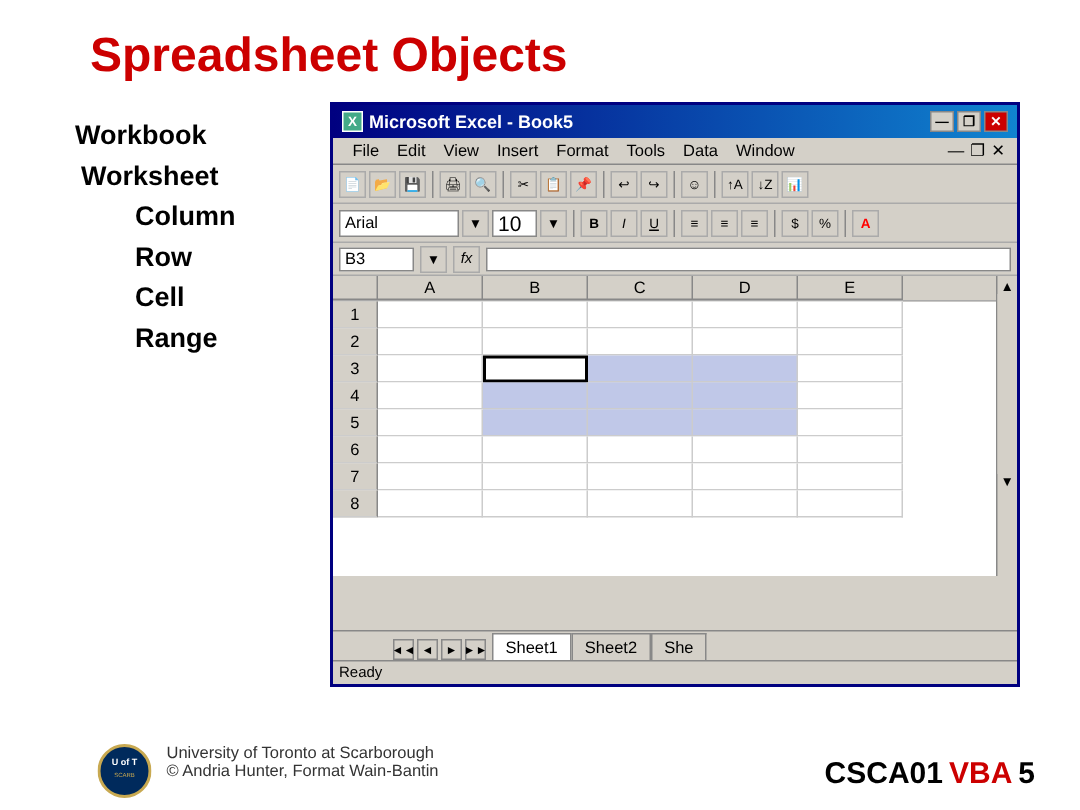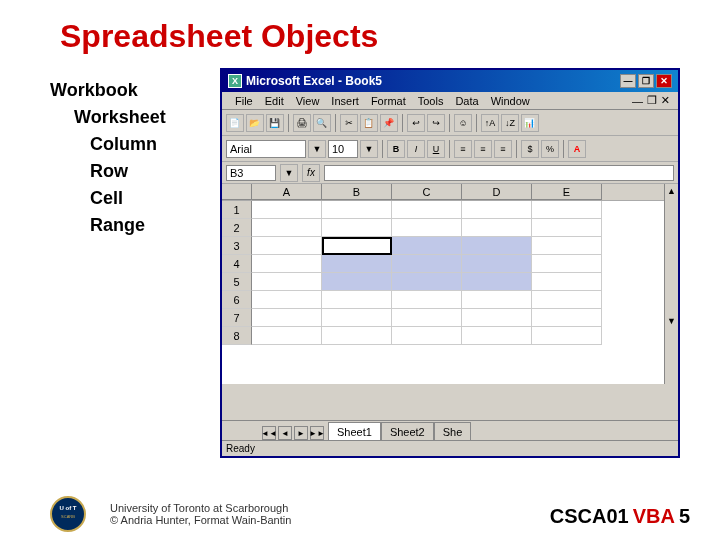--- a/index.html
+++ b/index.html
@@ -30,21 +30,21 @@
       flex-direction: column;
       gap: 6px;
     }
     .outline-item {
       font-size: 18px;
       font-weight: bold;
       color: #000;
       font-family: Arial, sans-serif;
     }
     .outline-item.level1 { margin-left: 0; }
-    .outline-item.level2 { margin-left: 24px; }
+    .outline-item.level2 { margin-left: 4px; }
     .outline-item.level3 { margin-left: 40px; }
 
     
     .excel-window {
       position: absolute;
       top: 68px;
       left: 220px;
       width: 460px;
       height: 390px;
       border: 2px solid #000080;
@@ -165,21 +165,21 @@
       font-size: 11px;
       padding: 1px 3px;
       display: flex;
       align-items: center;
     }
     .font-size-box {
       background: white;
       border: 1px solid #888;
       width: 30px;
       height: 18px;
-      font-size: 11px;
+      font-size: 14px;
       padding: 1px 3px;
       display: flex;
       align-items: center;
     }
     .tb-icon {
       width: 18px;
       height: 18px;
       background: #d4d0c8;
       border: 1px solid #aaa;
       display: flex;
@@ -356,24 +356,24 @@
       padding: 1px 4px;
       font-size: 10px;
       display: flex;
       align-items: center;
     }
 
     
     .footer {
       position: absolute;
       bottom: 8px;
-      left: 50px;
-      display: flex;
-      align-items: center;
-      gap: 24px;
+      left: 65px;
+      display: flex;
+      align-items: flex-start;
+      gap: 10px;
     }
     .footer-logo {
       width: 36px;
       height: 36px;
     }
     .footer-text {
       font-size: 11px;
       color: #333;
     }
     .footer-right {

